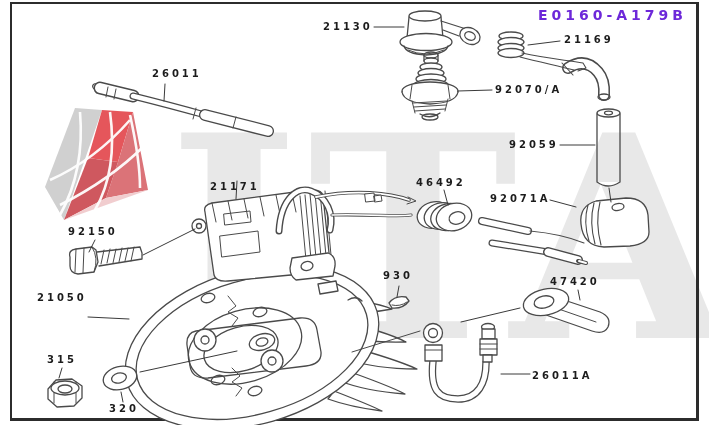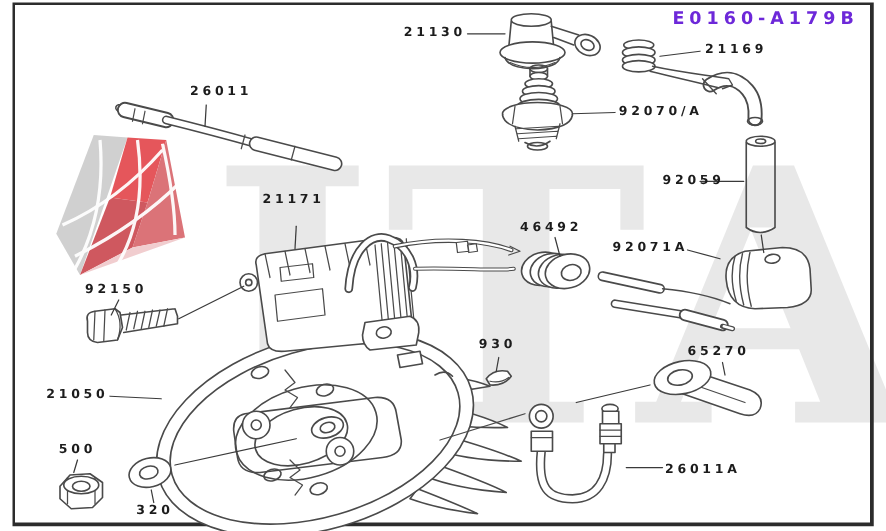--- a/index.html
+++ b/index.html
@@ -240,25 +240,25 @@
       </g>
     </g>
   </svg>
 
   <div class="title">E0160-A179B</div>
 
   <div class="plabel" style="left:323px;top:21px">21130</div>
   <div class="plabel" style="left:564px;top:34px">21169</div>
   <div class="plabel" style="left:152px;top:68px">26011</div>
   <div class="plabel" style="left:495px;top:84px">92070/A</div>
-  <div class="plabel" style="left:530px;top:139px">92059</div>
-  <div class="plabel" style="left:210px;top:154px">21171</div>
+  <div class="plabel" style="left:509px;top:139px">92059</div>
+  <div class="plabel" style="left:210px;top:181px">21171</div>
   <div class="plabel" style="left:416px;top:177px">46492</div>
   <div class="plabel" style="left:490px;top:193px">92071A</div>
   <div class="plabel" style="left:68px;top:226px">92150</div>
   <div class="plabel" style="left:383px;top:270px">930</div>
-  <div class="plabel" style="left:550px;top:276px">65270</div>
-  <div class="plabel" style="left:37px;top:310px">21050</div>
-  <div class="plabel" style="left:47px;top:354px">500</div>
+  <div class="plabel" style="left:550px;top:276px">47420</div>
+  <div class="plabel" style="left:37px;top:292px">21050</div>
+  <div class="plabel" style="left:47px;top:354px">315</div>
   <div class="plabel" style="left:532px;top:370px">26011A</div>
   <div class="plabel" style="left:109px;top:403px">320</div>
 
 </div>
 
 </body></html>

